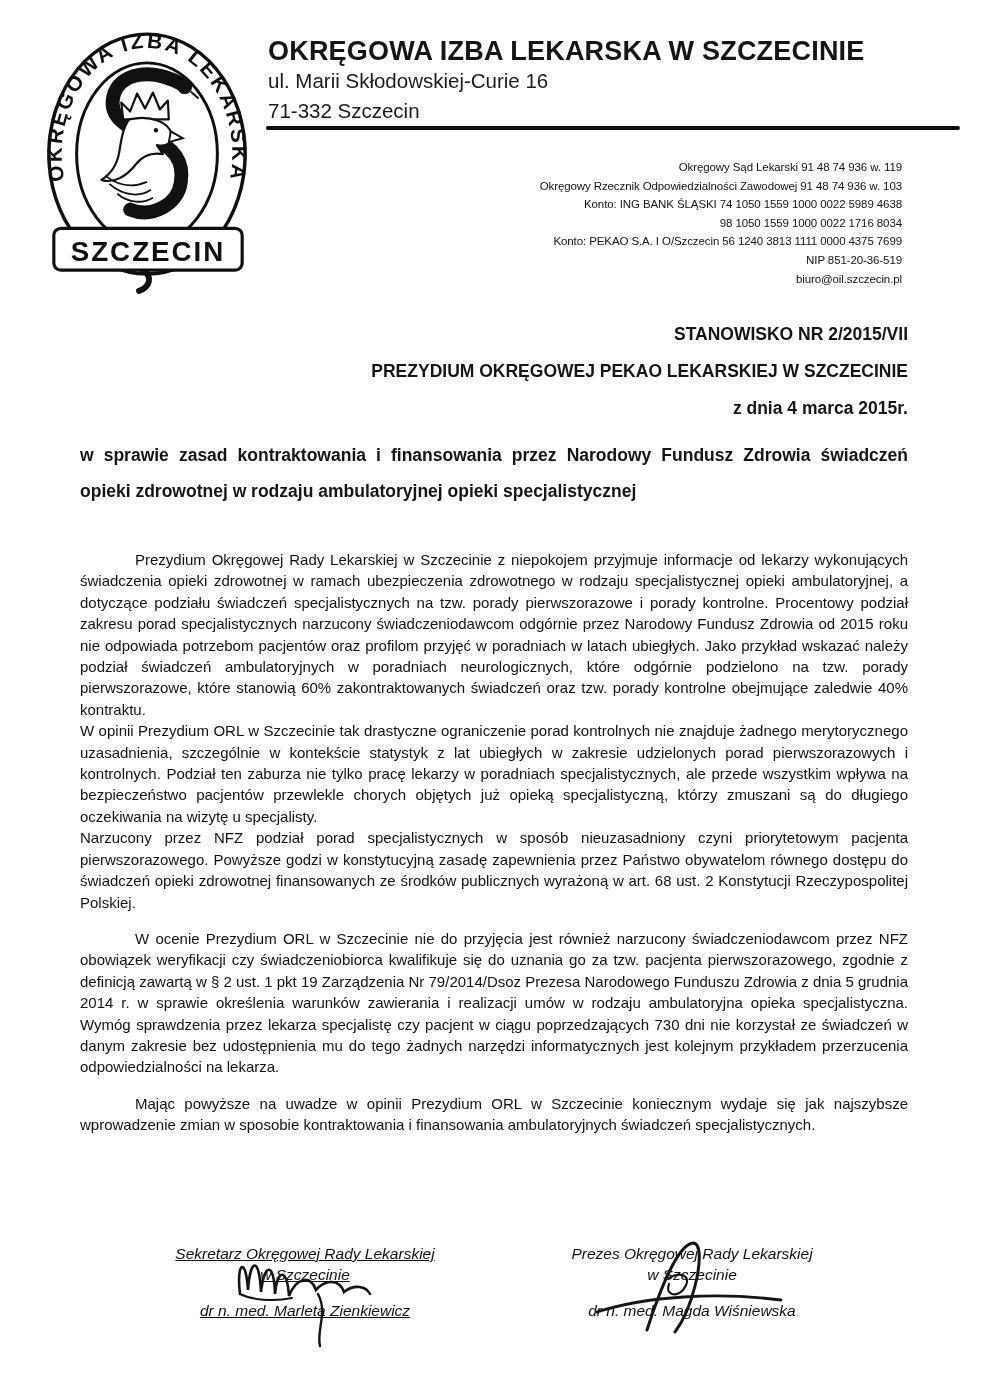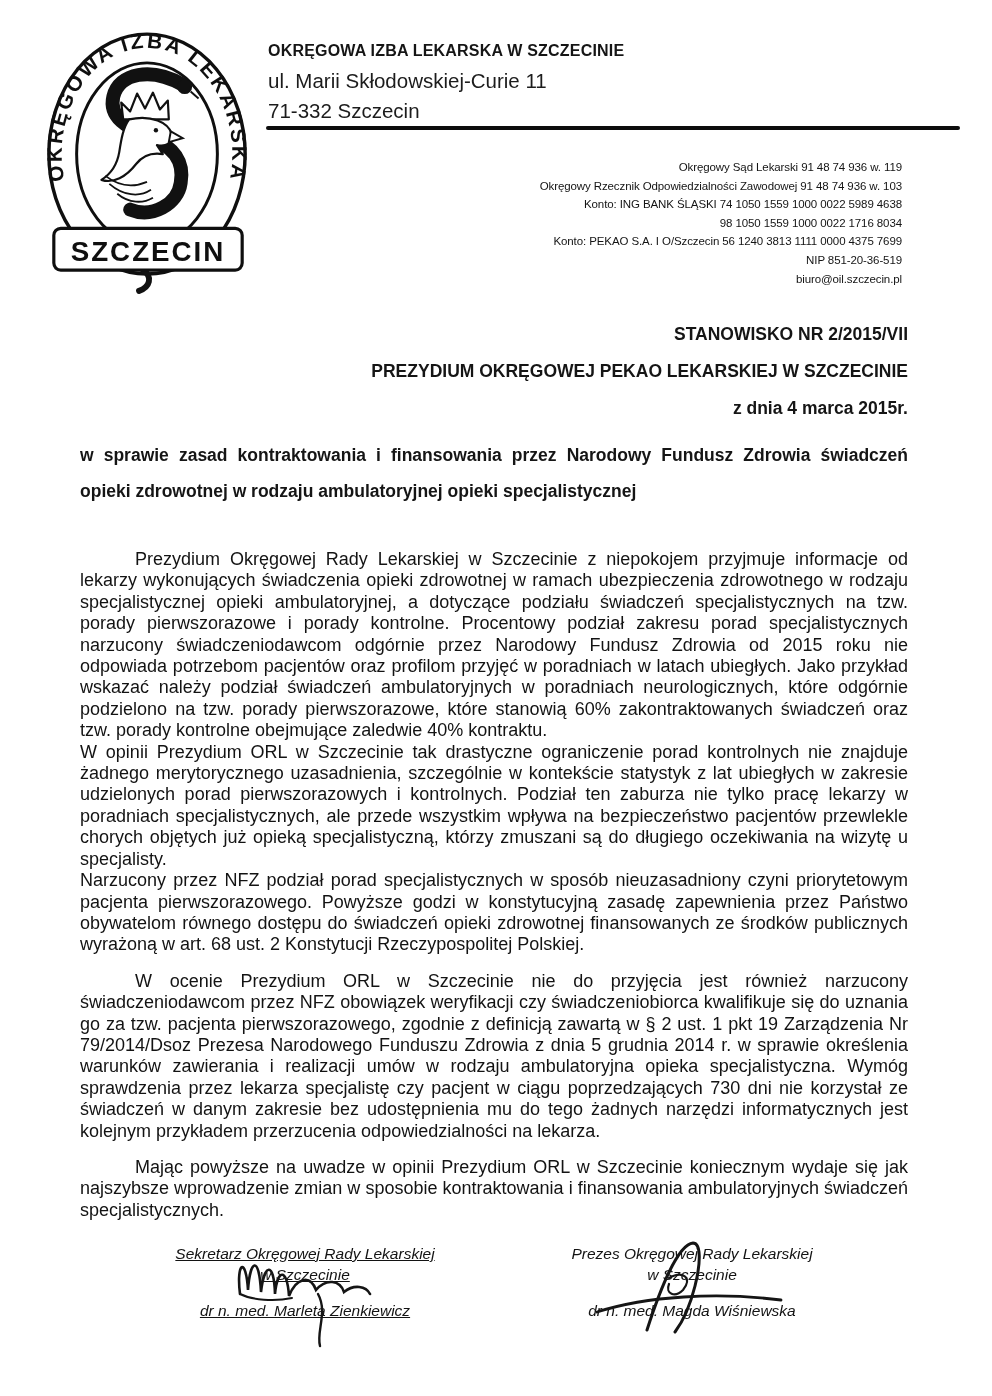--- a/index.html
+++ b/index.html
@@ -3,35 +3,35 @@
 <meta charset="utf-8">
 <style>
   html,body{margin:0;padding:0;background:#ffffff;}
   .page{
     position:relative;width:992px;height:1396px;background:#ffffff;
     color:#151515;font-family:"Liberation Sans",sans-serif;overflow:hidden;
   }
   
   .logo{position:absolute;left:34px;top:26px;width:228px;height:272px;}
   .org-block{position:absolute;left:268px;top:36px;line-height:30px;}
-  .org-name{font-size:16px;font-weight:700;letter-spacing:.2px;}
+  .org-name{font-size:27px;font-weight:700;letter-spacing:.2px;}
   .org-addr{font-size:20.5px;color:#1c1c1c;}
   .rule{position:absolute;left:266px;top:126px;width:694px;height:4px;background:#0d0d0d;border-radius:2px;}
   .contact{
     position:absolute;top:158px;right:90px;width:620px;
     text-align:right;font-size:11.5px;line-height:18.6px;letter-spacing:-.1px;color:#141414;
   }
   
   .doc-title{position:absolute;left:80px;top:316px;width:828px;text-align:right;
     font-size:17.5px;font-weight:700;line-height:37px;}
   .subject{position:absolute;left:80px;top:437px;width:828px;
     font-size:17.5px;font-weight:700;line-height:36px;text-align:justify;}
   
   .body-block{position:absolute;left:80px;top:549px;width:828px;
-    font-size:18px;line-height:21.4px;text-align:justify;color:#131313;}
+    font-size:15px;line-height:21.4px;text-align:justify;color:#131313;}
   .body-block p{margin:0;}
   .indent{text-indent:55px;}
   .gap-before{margin-top:15px !important;}
   
   .sig{position:absolute;top:1243px;width:300px;text-align:center;
     font-style:italic;font-size:15.5px;line-height:21px;color:#131313;}
   .sig-left{left:155px;text-decoration:underline;}
   .sig-right{left:542px;}
   .sig .name{margin-top:15px;font-size:15.5px;}
   .handwriting{position:absolute;pointer-events:none;}
@@ -69,21 +69,21 @@
     </g>
 
     <g>
       <rect x="20" y="203" width="190" height="42" rx="7" fill="#fff" stroke="#0f0f0f" stroke-width="3.2"></rect>
       <text x="115" y="236" text-anchor="middle" font-size="28" font-weight="700" letter-spacing="2" fill="#0f0f0f">SZCZECIN</text>
     </g>
   </svg>
 
   <div class="org-block">
     <div class="org-name">OKRĘGOWA IZBA LEKARSKA W SZCZECINIE</div>
-    <div class="org-addr">ul. Marii Skłodowskiej-Curie 11</div>
+    <div class="org-addr">ul. Marii Skłodowskiej-Curie 16</div>
     <div class="org-addr">71-332 Szczecin</div>
   </div>
 
   <div class="rule"></div>
 
   <div class="contact">
     <div>Okręgowy Sąd Lekarski 91 48 74 936 w. 119</div>
     <div>Okręgowy Rzecznik Odpowiedzialności Zawodowej 91 48 74 936 w. 103</div>
     <div>Konto: ING BANK ŚLĄSKI 74 1050 1559 1000 0022 5989 4638</div>
     <div>98 1050 1559 1000 0022 1716 8034</div>

